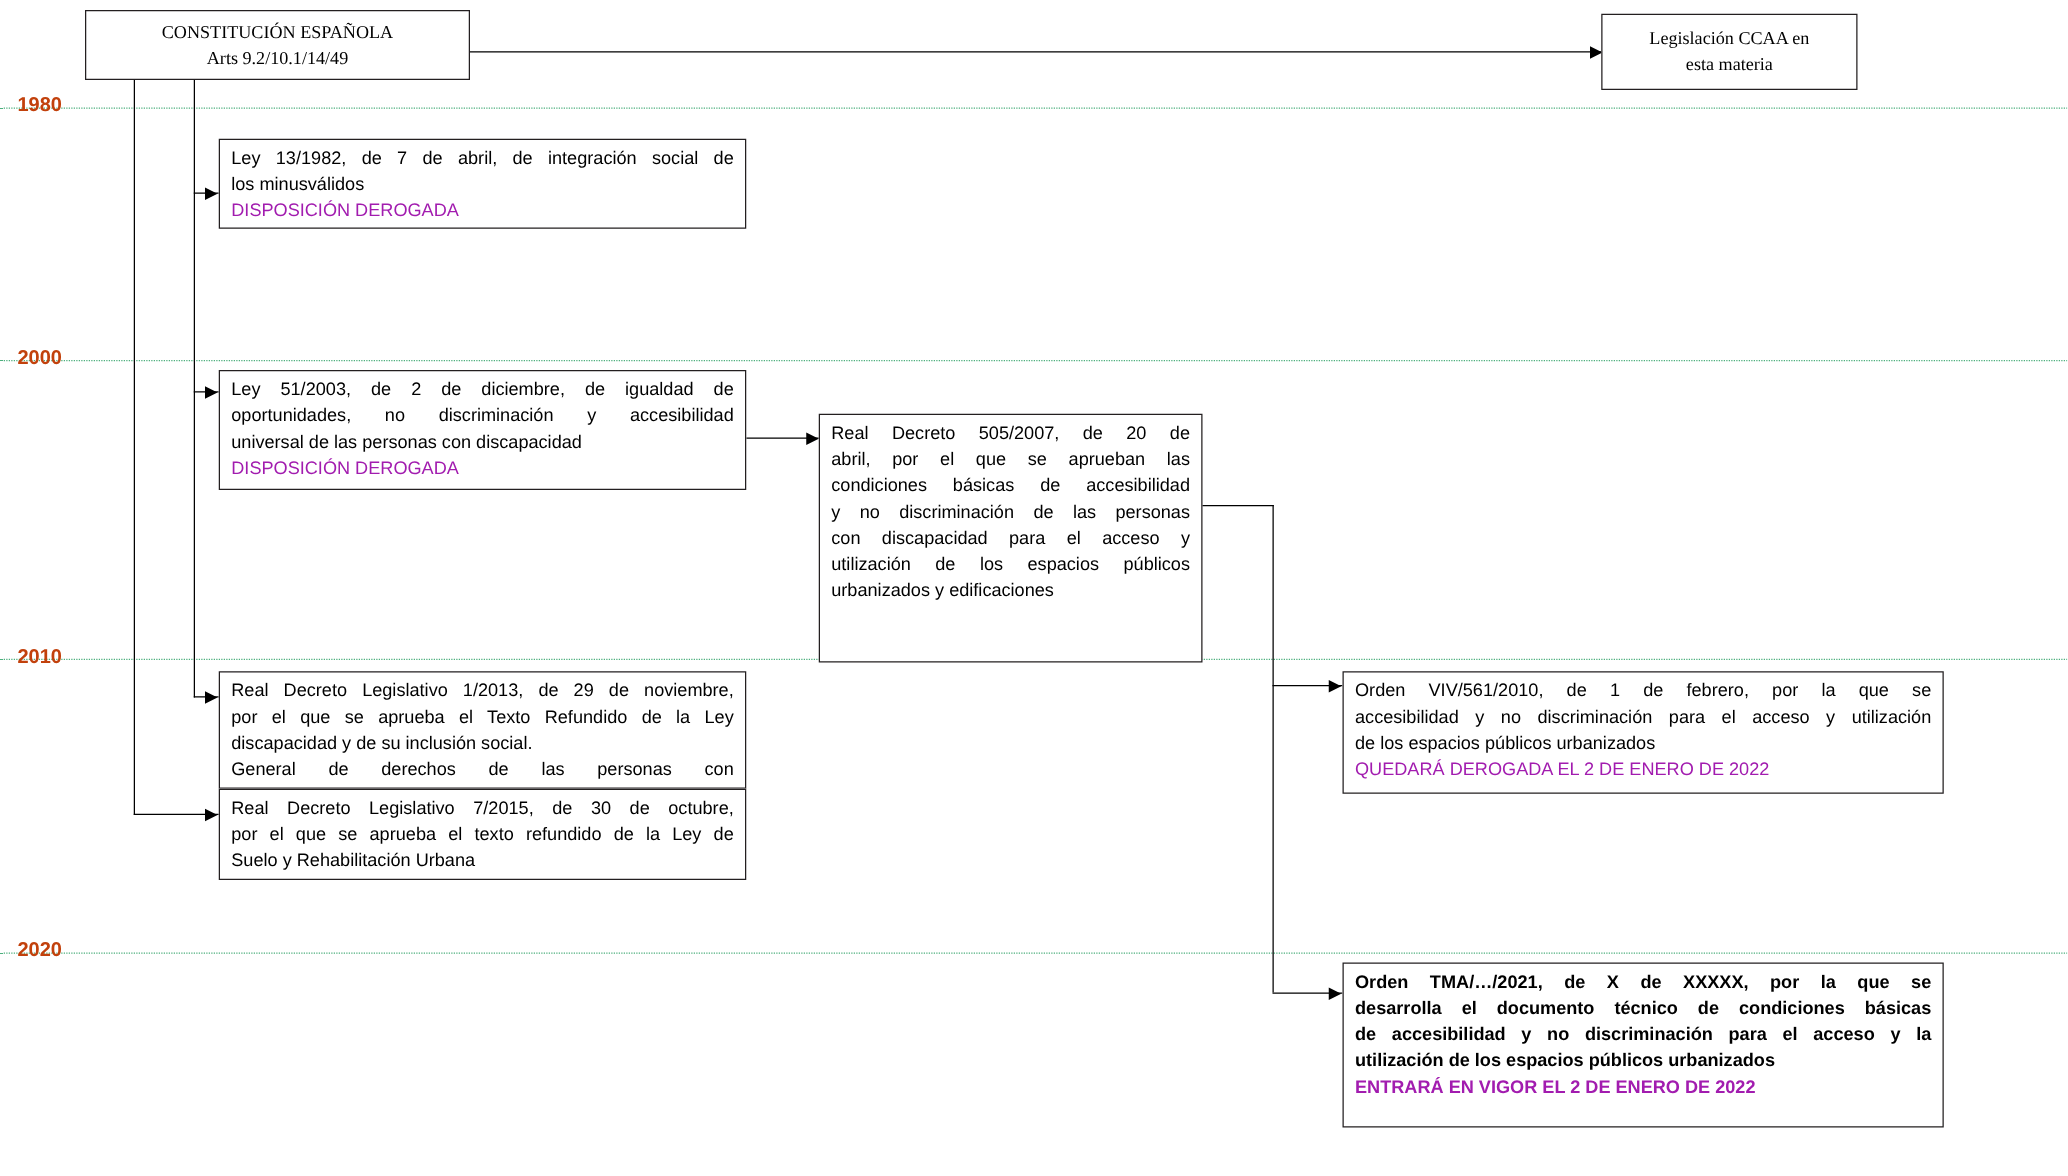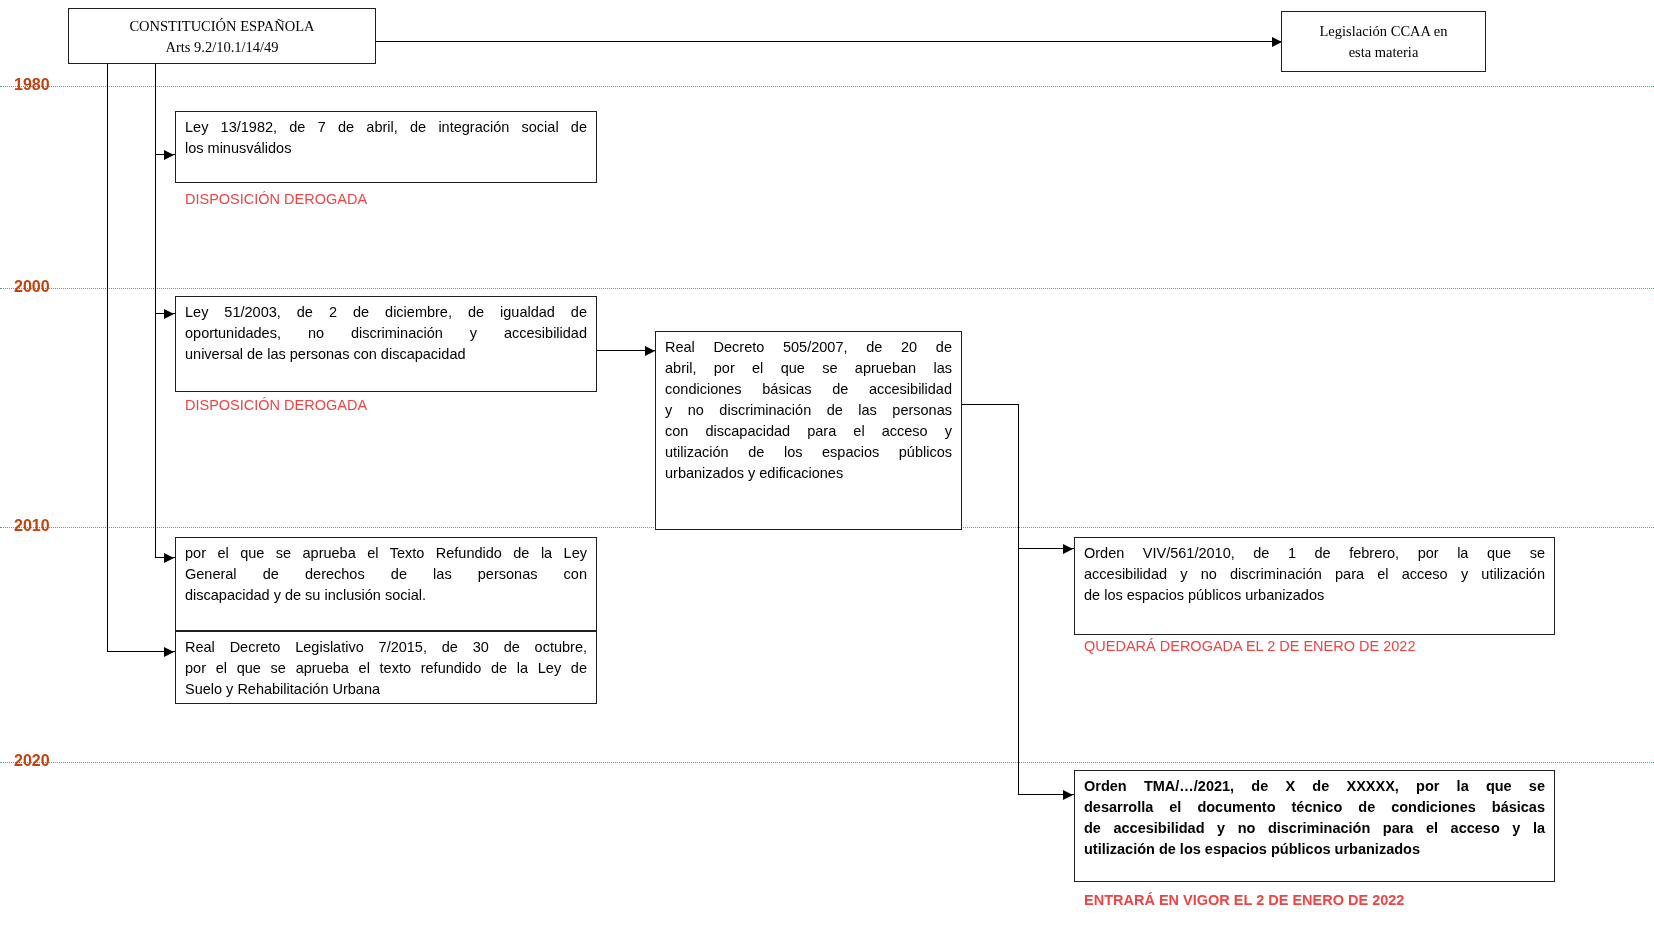--- a/index.html
+++ b/index.html
@@ -49,23 +49,22 @@
     z-index: 5;
   }
   .node.center {
     text-align: center;
     font-family: Liberation Serif, serif;
   }
   .node .ln {
     display: block;
   }
   .node .red {
-    color: #ef4444;
+    color: #a21caf;
     font-weight: normal;
-    margin-top: 30px;
   }
   .node.bold {
     font-weight: bold;
   }
   .node.bold .red {
     font-weight: bold;
   }
   
   .jline {
     display: block;
@@ -168,39 +167,40 @@
     <span class="jline">Real Decreto 505/2007, de 20 de</span>
     <span class="jline">abril, por el que se aprueban las</span>
     <span class="jline">condiciones básicas de accesibilidad</span>
     <span class="jline">y no discriminación de las personas</span>
     <span class="jline">con discapacidad para el acceso y</span>
     <span class="jline">utilización de los espacios públicos</span>
     <span class="jline last">urbanizados y edificaciones</span>
   </div>
 
   <div class="node" style="left:175px; top:537px; width:422px; height:94px;">
+    <span class="jline">Real Decreto Legislativo 1/2013, de 29 de noviembre,</span>
     <span class="jline">por el que se aprueba el Texto Refundido de la Ley</span>
+    <span class="jline last">discapacidad y de su inclusión social.</span>
     <span class="jline">General de derechos de las personas con</span>
-    <span class="jline last">discapacidad y de su inclusión social.</span>
   </div>
 
   <div class="node" style="left:175px; top:631px; width:422px; height:73px;">
     <span class="jline">Real Decreto Legislativo 7/2015, de 30 de octubre,</span>
     <span class="jline">por el que se aprueba el texto refundido de la Ley de</span>
     <span class="jline last">Suelo y Rehabilitación Urbana</span>
   </div>
 
   <div class="node" style="left:1074px; top:537px; width:481px; height:98px;">
     <span class="jline">Orden VIV/561/2010, de 1 de febrero, por la que se</span>
     <span class="jline">accesibilidad y no discriminación para el acceso y utilización</span>
     <span class="jline last">de los espacios públicos urbanizados</span>
     <span class="jline last red">QUEDARÁ DEROGADA EL 2 DE ENERO DE 2022</span>
   </div>
 
-  <div class="node bold" style="left:1074px; top:770px; width:481px; height:112px;">
+  <div class="node bold" style="left:1074px; top:770px; width:481px; height:132px;">
     <span class="jline">Orden TMA/…/2021, de X de XXXXX, por la que se</span>
     <span class="jline">desarrolla el documento técnico de condiciones básicas</span>
     <span class="jline">de accesibilidad y no discriminación para el acceso y la</span>
     <span class="jline last">utilización de los espacios públicos urbanizados</span>
     <span class="jline last red">ENTRARÁ EN VIGOR EL 2 DE ENERO DE 2022</span>
   </div>
 
 </div>
 
 </body></html>

